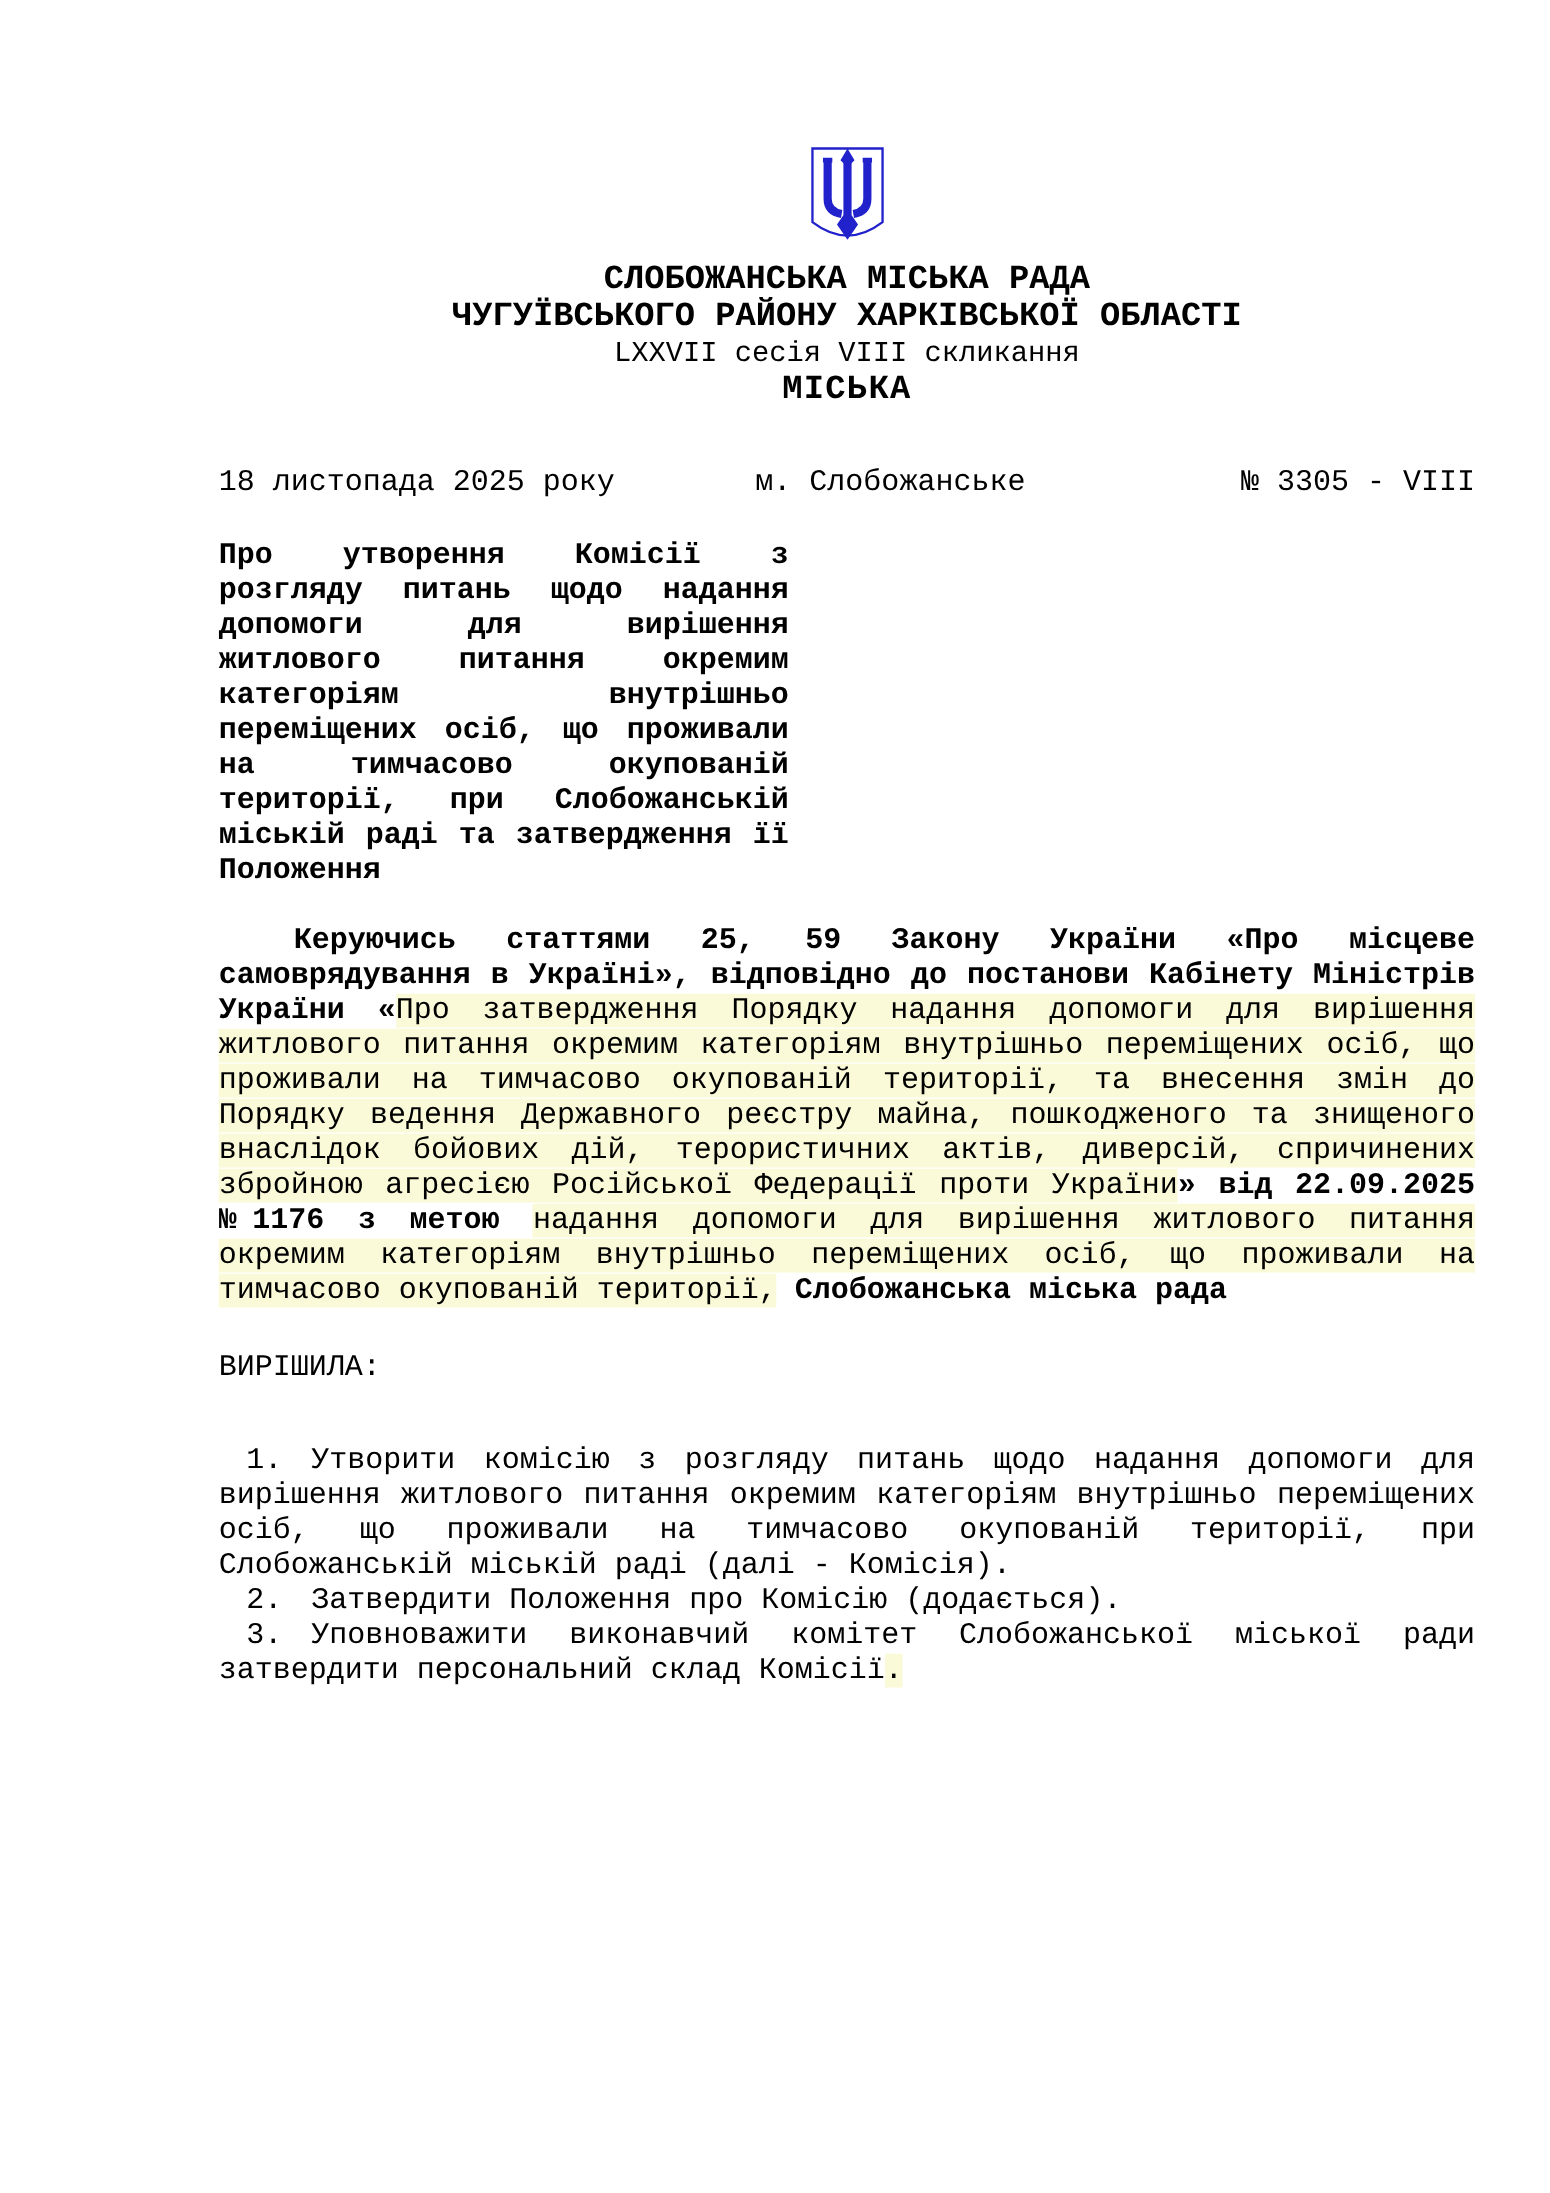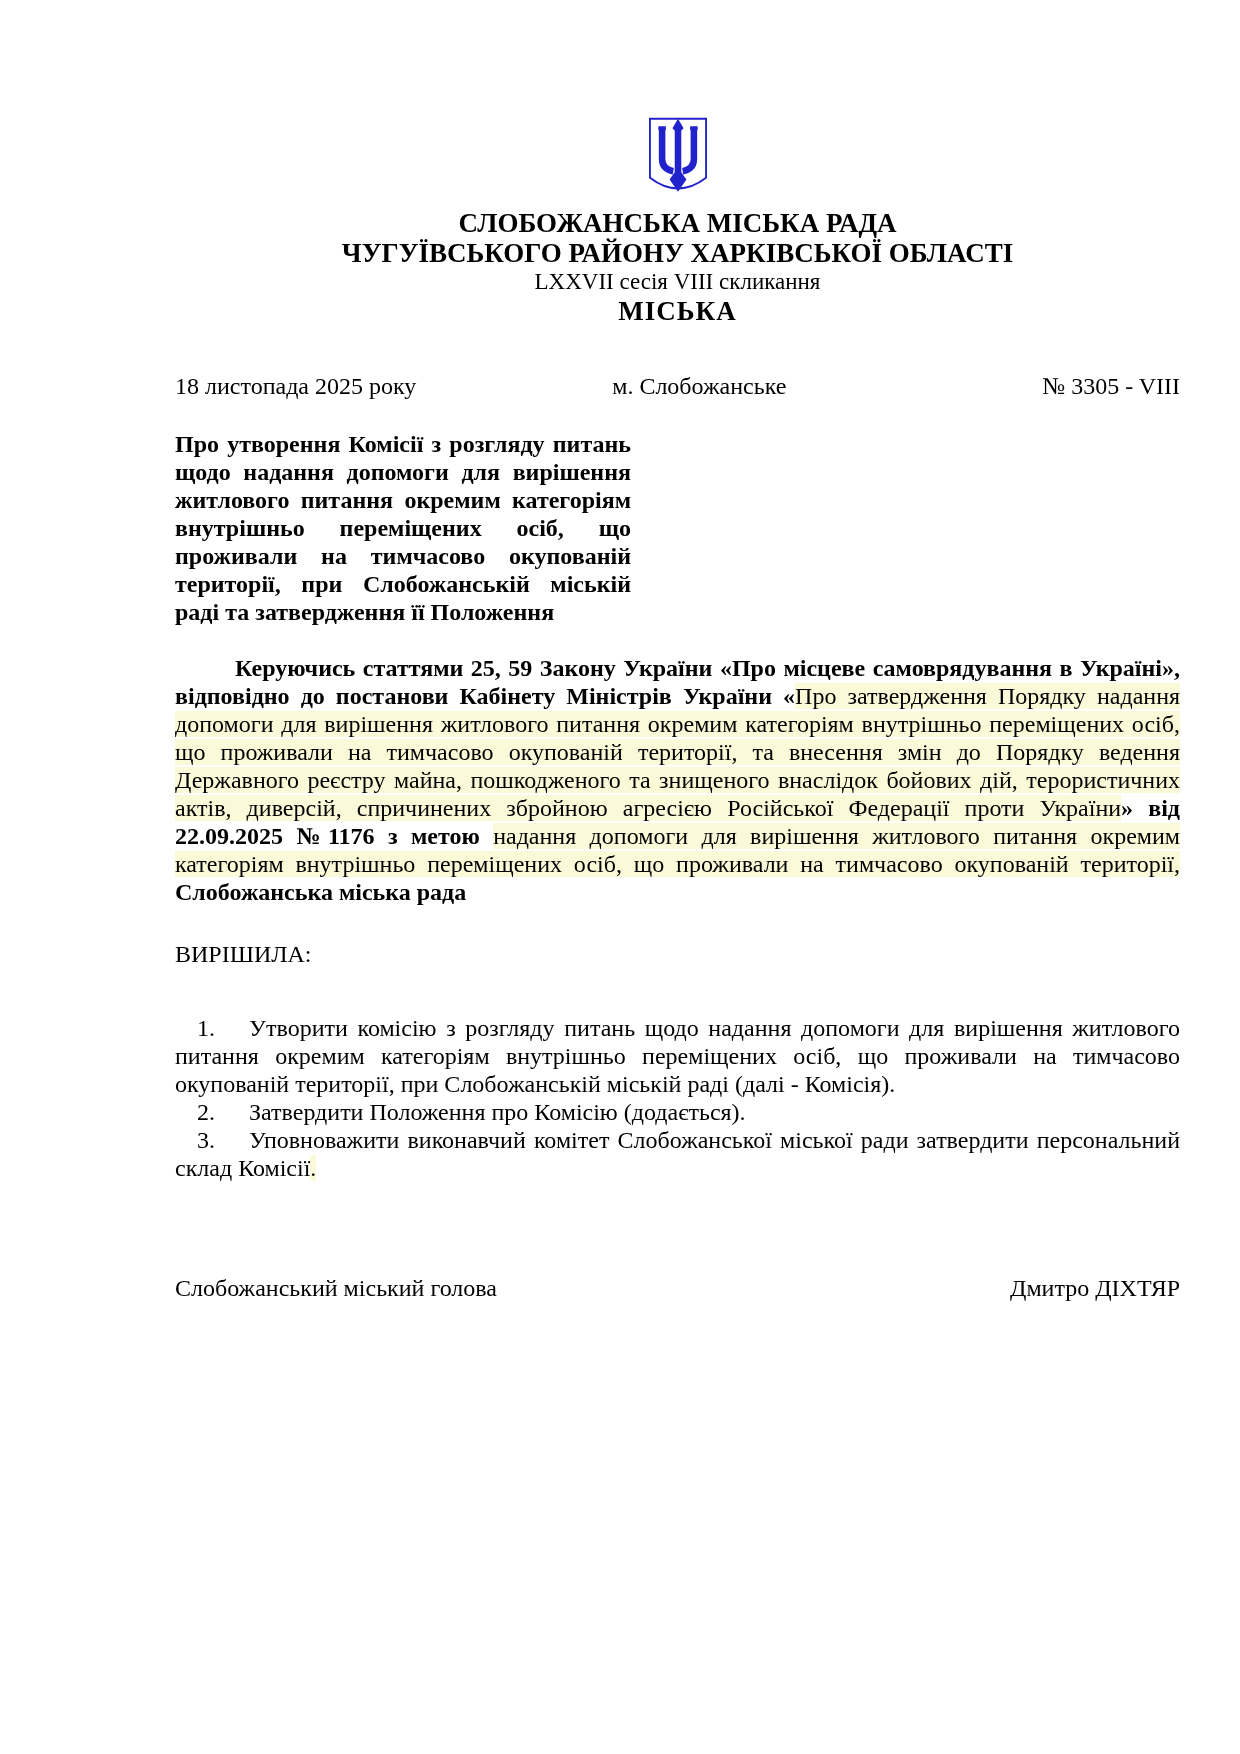--- a/index.html
+++ b/index.html
@@ -1,21 +1,21 @@
 <!DOCTYPE html>
 <html style="--highlight: #FAFAD8; --text-color: #000000; --page-bg: #FFFFFF;"><head>
 <meta charset="utf-8">
 <style>
   html, body { margin: 0; padding: 0; background: #ffffff; }
   .page {
     position: relative;
     width: 1240px;
     height: 1396px;
     background: var(--page-bg, #ffffff);
-    font-family: Liberation Serif, serif;
+    font-family: Liberation Mono, monospace;
     color: var(--text-color, #000000);
     box-sizing: border-box;
     overflow: hidden;
   }
   .content {
     box-sizing: border-box;
     margin-left: 175px;
     width: 1005px;
     padding-top: 116px;
   }

